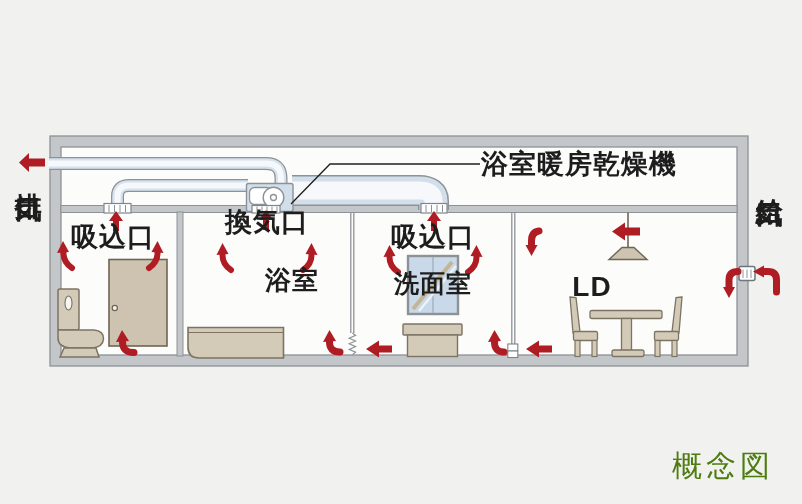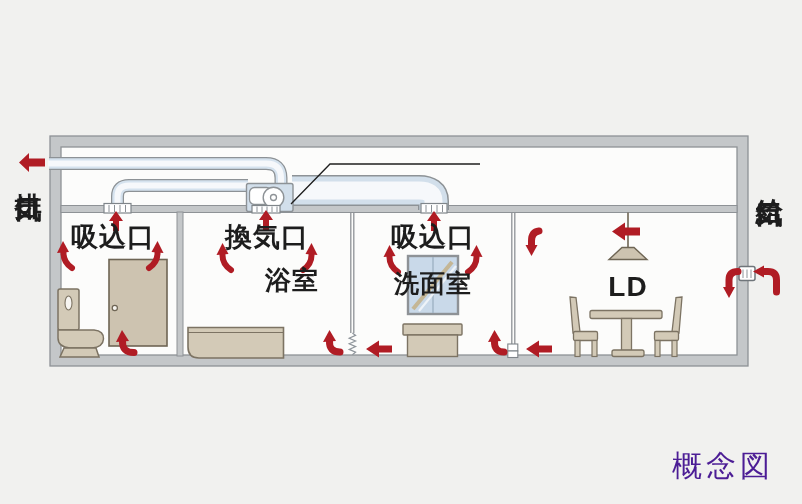--- a/index.html
+++ b/index.html
@@ -7,21 +7,21 @@
   .stage{position:relative;width:802px;height:504px;background:#f1f1ef;overflow:hidden;}
   .stage svg{position:absolute;left:0;top:0;}
   .lbl{position:absolute;color:#1d1d1d;font-weight:bold;white-space:nowrap;line-height:1.05;}
   .c{transform:translateX(-50%);}
   .port{font-size:27px;letter-spacing:1px;}
   .room{font-size:26px;letter-spacing:1px;}
   .room-sm{font-size:25px;}
   .vlabel{writing-mode:vertical-rl;text-orientation:upright;font-size:27px;letter-spacing:4px;}
   .unit{font-size:27px;letter-spacing:1px;}
   .ld{font-size:28px;letter-spacing:1px;}
-  .caption{font-size:30px;font-weight:normal;letter-spacing:4px;color:#4c1d95;}
+  .caption{font-size:30px;font-weight:normal;letter-spacing:4px;color:#4d7c0f;}
 </style>
 </head>
 <body>
 
 <div class="stage">
 
   <svg width="802" height="504" viewBox="0 0 802 504">
 
     <g>
       <rect x="50" y="136" width="698" height="230" fill="#fcfcfb"></rect>
@@ -187,23 +187,24 @@
       </g>
       <g>
         <path d="M776.5,292 V280 Q776.5,271.5 768,271.5 H764" fill="none" stroke="#b01c24" stroke-width="7" stroke-linecap="round"></path>
         <polygon points="764,265.5 764,277.5 753,271.5"></polygon>
       </g>
     </g>
   </svg>
 
   <div class="lbl vlabel" style="left:14px;top:171px;">排気口</div>
   <div class="lbl vlabel" style="left:755px;top:176px;">給気口</div>
+  <div class="lbl unit" style="left:481px;top:150px;">浴室暖房乾燥機</div>
 
   <div class="lbl port c" style="left:113px;top:223px;">吸込口</div>
-  <div class="lbl port c" style="left:267px;top:223px;">換気口</div>
+  <div class="lbl port c" style="left:267px;top:208px;">換気口</div>
   <div class="lbl port c" style="left:433px;top:223px;">吸込口</div>
 
   <div class="lbl room c" style="left:264px;top:267px;margin-left:28px;">浴室</div>
   <div class="lbl room room-sm c" style="left:433px;top:270px;">洗面室</div>
-  <div class="lbl ld c" style="left:628px;top:272px;text-align:right;">LD</div>
+  <div class="lbl ld c" style="left:592px;top:272px;text-align:right;">LD</div>
 
   <div class="lbl caption" style="left:672px;top:450px;">概念図</div>
 </div>
 
 </body></html>

